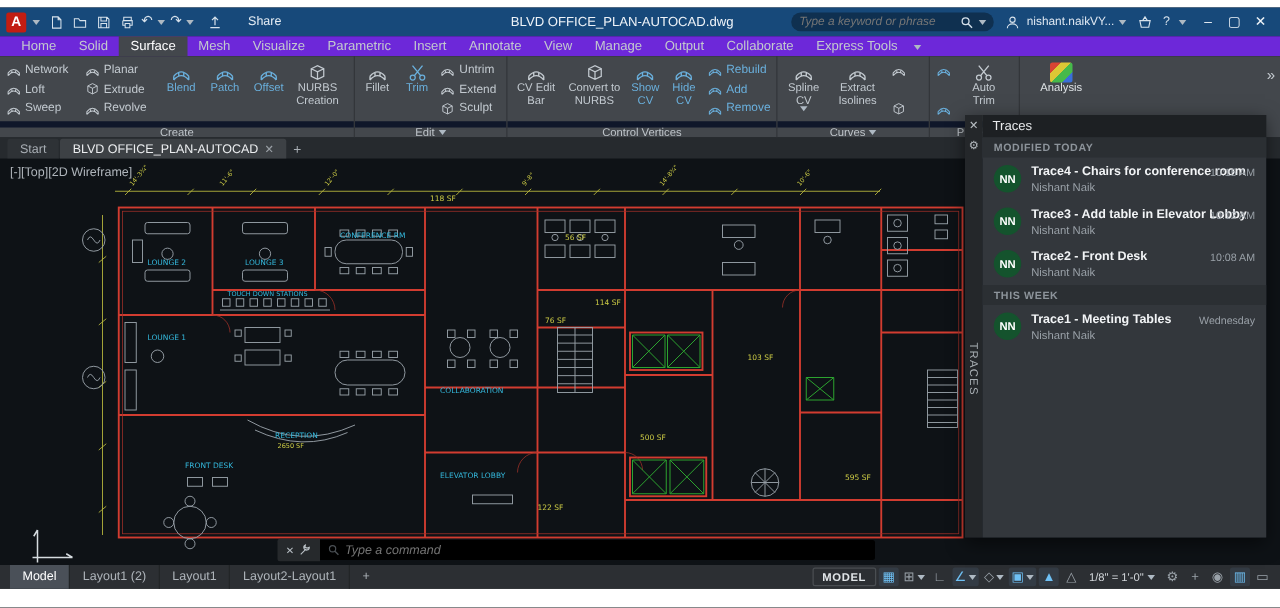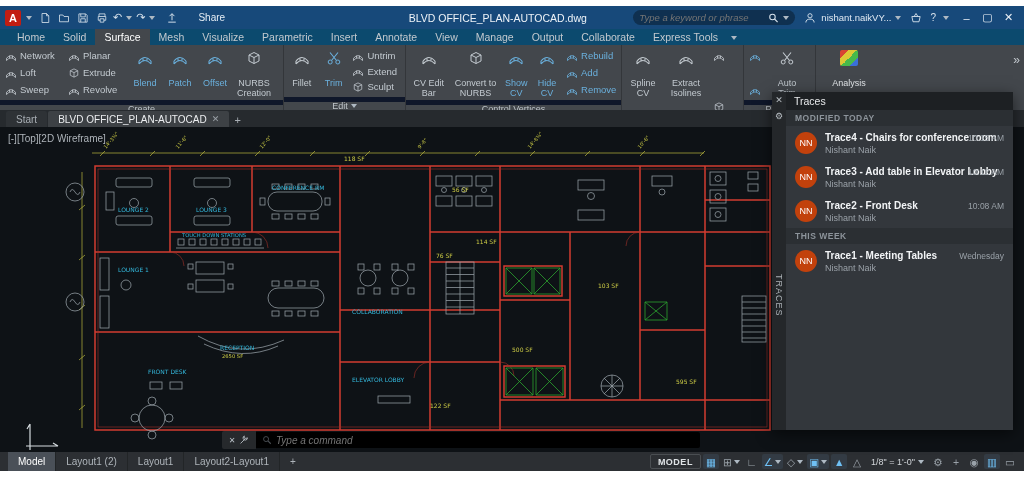--- a/index.html
+++ b/index.html
@@ -18,34 +18,34 @@
 .sharebtn{display:flex;align-items:center;gap:19px;font-size:10px;color:#e4ecf4;padding:0 4px}
 .doc-title{position:absolute;left:50%;transform:translateX(-58%);font-size:10.5px;color:#eef3f8;white-space:nowrap}
 .tb-right{margin-left:auto;display:flex;align-items:center;gap:7px}
 .searchbox{width:162px;height:15px;background:#0f3050;border-radius:8px;display:flex;align-items:center;padding:0 6px;gap:4px}
 .searchbox input{flex:1;background:transparent;border:none;outline:none;font-style:italic;font-size:9.5px;color:#9fb6c9;font-family:"Liberation Sans",sans-serif}
 .userbox{display:flex;align-items:center;gap:4px;font-size:9.5px;color:#dfe8f2}
 .winctl{display:flex;align-items:center;gap:0}
 .winbtn{width:21px;height:19px;display:flex;align-items:center;justify-content:center;font-size:11px;color:#eef3f8}
 
 
-.rtabs{position:absolute;left:0;top:23px;width:100%;height:16px;background:#0c4a6e;display:flex;align-items:flex-end;padding-left:8px;gap:0}
+.rtabs{position:absolute;left:0;top:23px;width:100%;height:16px;background:#6d28d9;display:flex;align-items:flex-end;padding-left:8px;gap:0}
 .rtab{font-size:10.5px;color:#c3c9ce;padding:2px 9px;height:16px;display:flex;align-items:center}
 .rtab.active{background:#43474c;color:#fff}
 
 
 .ribbon{position:absolute;left:0;top:39px;width:100%;height:65px;background:#43474c}
 .panels{display:flex;height:65px}
 .panel{display:flex;flex-direction:column;border-right:1px solid #33363a;height:65px}
 .pbody{flex:1;display:flex;align-items:stretch;padding:2px 3px;gap:3px}
 .pfoot{height:13px;font-size:9px;color:#bfc5ca;display:flex;align-items:center;justify-content:center;gap:3px;border-top:5px solid #0f172a}
 .col{display:flex;flex-direction:column;justify-content:space-between;padding:1px 0}
 .sbtn{display:flex;align-items:center;gap:3px;font-size:9.5px;color:#dfe3e6;height:15px;padding:0 2px;white-space:nowrap}
 .sbtn svg{width:12px;height:12px;flex:none}
-.bigbtn{display:flex;flex-direction:column;align-items:center;gap:13px;padding-top:3px;font-size:9px;line-height:9.5px;text-align:center;color:#dfe3e6;border-radius:2px}
+.bigbtn{display:flex;flex-direction:column;align-items:center;gap:0;padding-top:3px;font-size:9px;line-height:9.5px;text-align:center;color:#dfe3e6;border-radius:2px}
 .bigbtn svg{width:18px;height:16px;flex:none}
 .bigbtn.sel{background:#2e6da8;color:#fff}
 .ic-gray{color:#c3cad0}.ic-blue{color:#6ab0dd}
 .stripes{width:18px;height:16px;border-radius:2px;background:linear-gradient(135deg,#d84333 0 25%,#ddc735 25% 50%,#46b94a 50% 75%,#3a6fd8 75% 100%)}
 .morechev{position:absolute;right:4px;top:8px;color:#c3c9ce;font-size:12px}
 
 
 .filetabs{position:absolute;left:0;top:104px;width:100%;height:17px;background:#262a2e;display:flex;align-items:flex-end;padding-left:6px;gap:1px}
 .ftab{height:16px;display:flex;align-items:center;gap:5px;padding:0 10px;font-size:10px;color:#a8aeb4;background:#2e3236;border-radius:2px 2px 0 0}
 .ftab.active{background:#3d4145;color:#eceef0}
@@ -68,21 +68,21 @@
 
 
 .palette{position:absolute;left:772px;top:86px;width:241px;height:338px;display:flex;z-index:6;box-shadow:0 4px 14px rgba(0,0,0,.55)}
 .pstrip{width:14px;background:#24272a;display:flex;flex-direction:column;align-items:center;padding-top:2px;gap:4px}
 .pstrip .sico{font-size:9px;color:#b7bdc2;height:12px;display:flex;align-items:center}
 .vtext{margin-top:148px;writing-mode:vertical-rl;font-size:9px;letter-spacing:1px;color:#aab0b5}
 .pmain{flex:1;background:#33373c;display:flex;flex-direction:column}
 .ptitle{height:18px;background:#1d2023;color:#e8eaec;font-size:10.5px;display:flex;align-items:center;padding:0 8px}
 .sectlabel{height:16px;background:#2b2f33;color:#8d949b;font-size:8.5px;font-weight:bold;letter-spacing:.5px;display:flex;align-items:center;padding:0 9px}
 .trace-item{position:relative;display:flex;gap:8px;padding:6px 8px 5px 9px}
-.avatar{width:22px;height:22px;border-radius:50%;background:#c2410c;color:#fff;font-size:9px;font-weight:normal;display:flex;align-items:center;justify-content:center;flex:none}
+.avatar{width:22px;height:22px;border-radius:50%;background:#14532d;color:#fff;font-size:9px;font-weight:bold;display:flex;align-items:center;justify-content:center;flex:none}
 .trace-title{font-size:10px;font-weight:bold;color:#f2f4f6;white-space:nowrap}
 .trace-author{font-size:9px;color:#9aa1a8;margin-top:2px}
 .trace-time{position:absolute;right:9px;top:7px;font-size:8.5px;color:#9aa1a8}
 
 
 .bottombar{position:absolute;left:0;top:446px;width:100%;height:19px;background:#2c2f33;display:flex;align-items:center}
 .ltabs{display:flex;align-items:center;height:19px;padding-left:8px}
 .ltab{height:19px;display:flex;align-items:center;padding:0 10px;font-size:10px;color:#aeb4ba;border-right:1px solid #222527}
 .ltab.active{background:#4a5058;color:#fff}
 .statusbar{margin-left:auto;display:flex;align-items:center;gap:2px;padding-right:6px}

